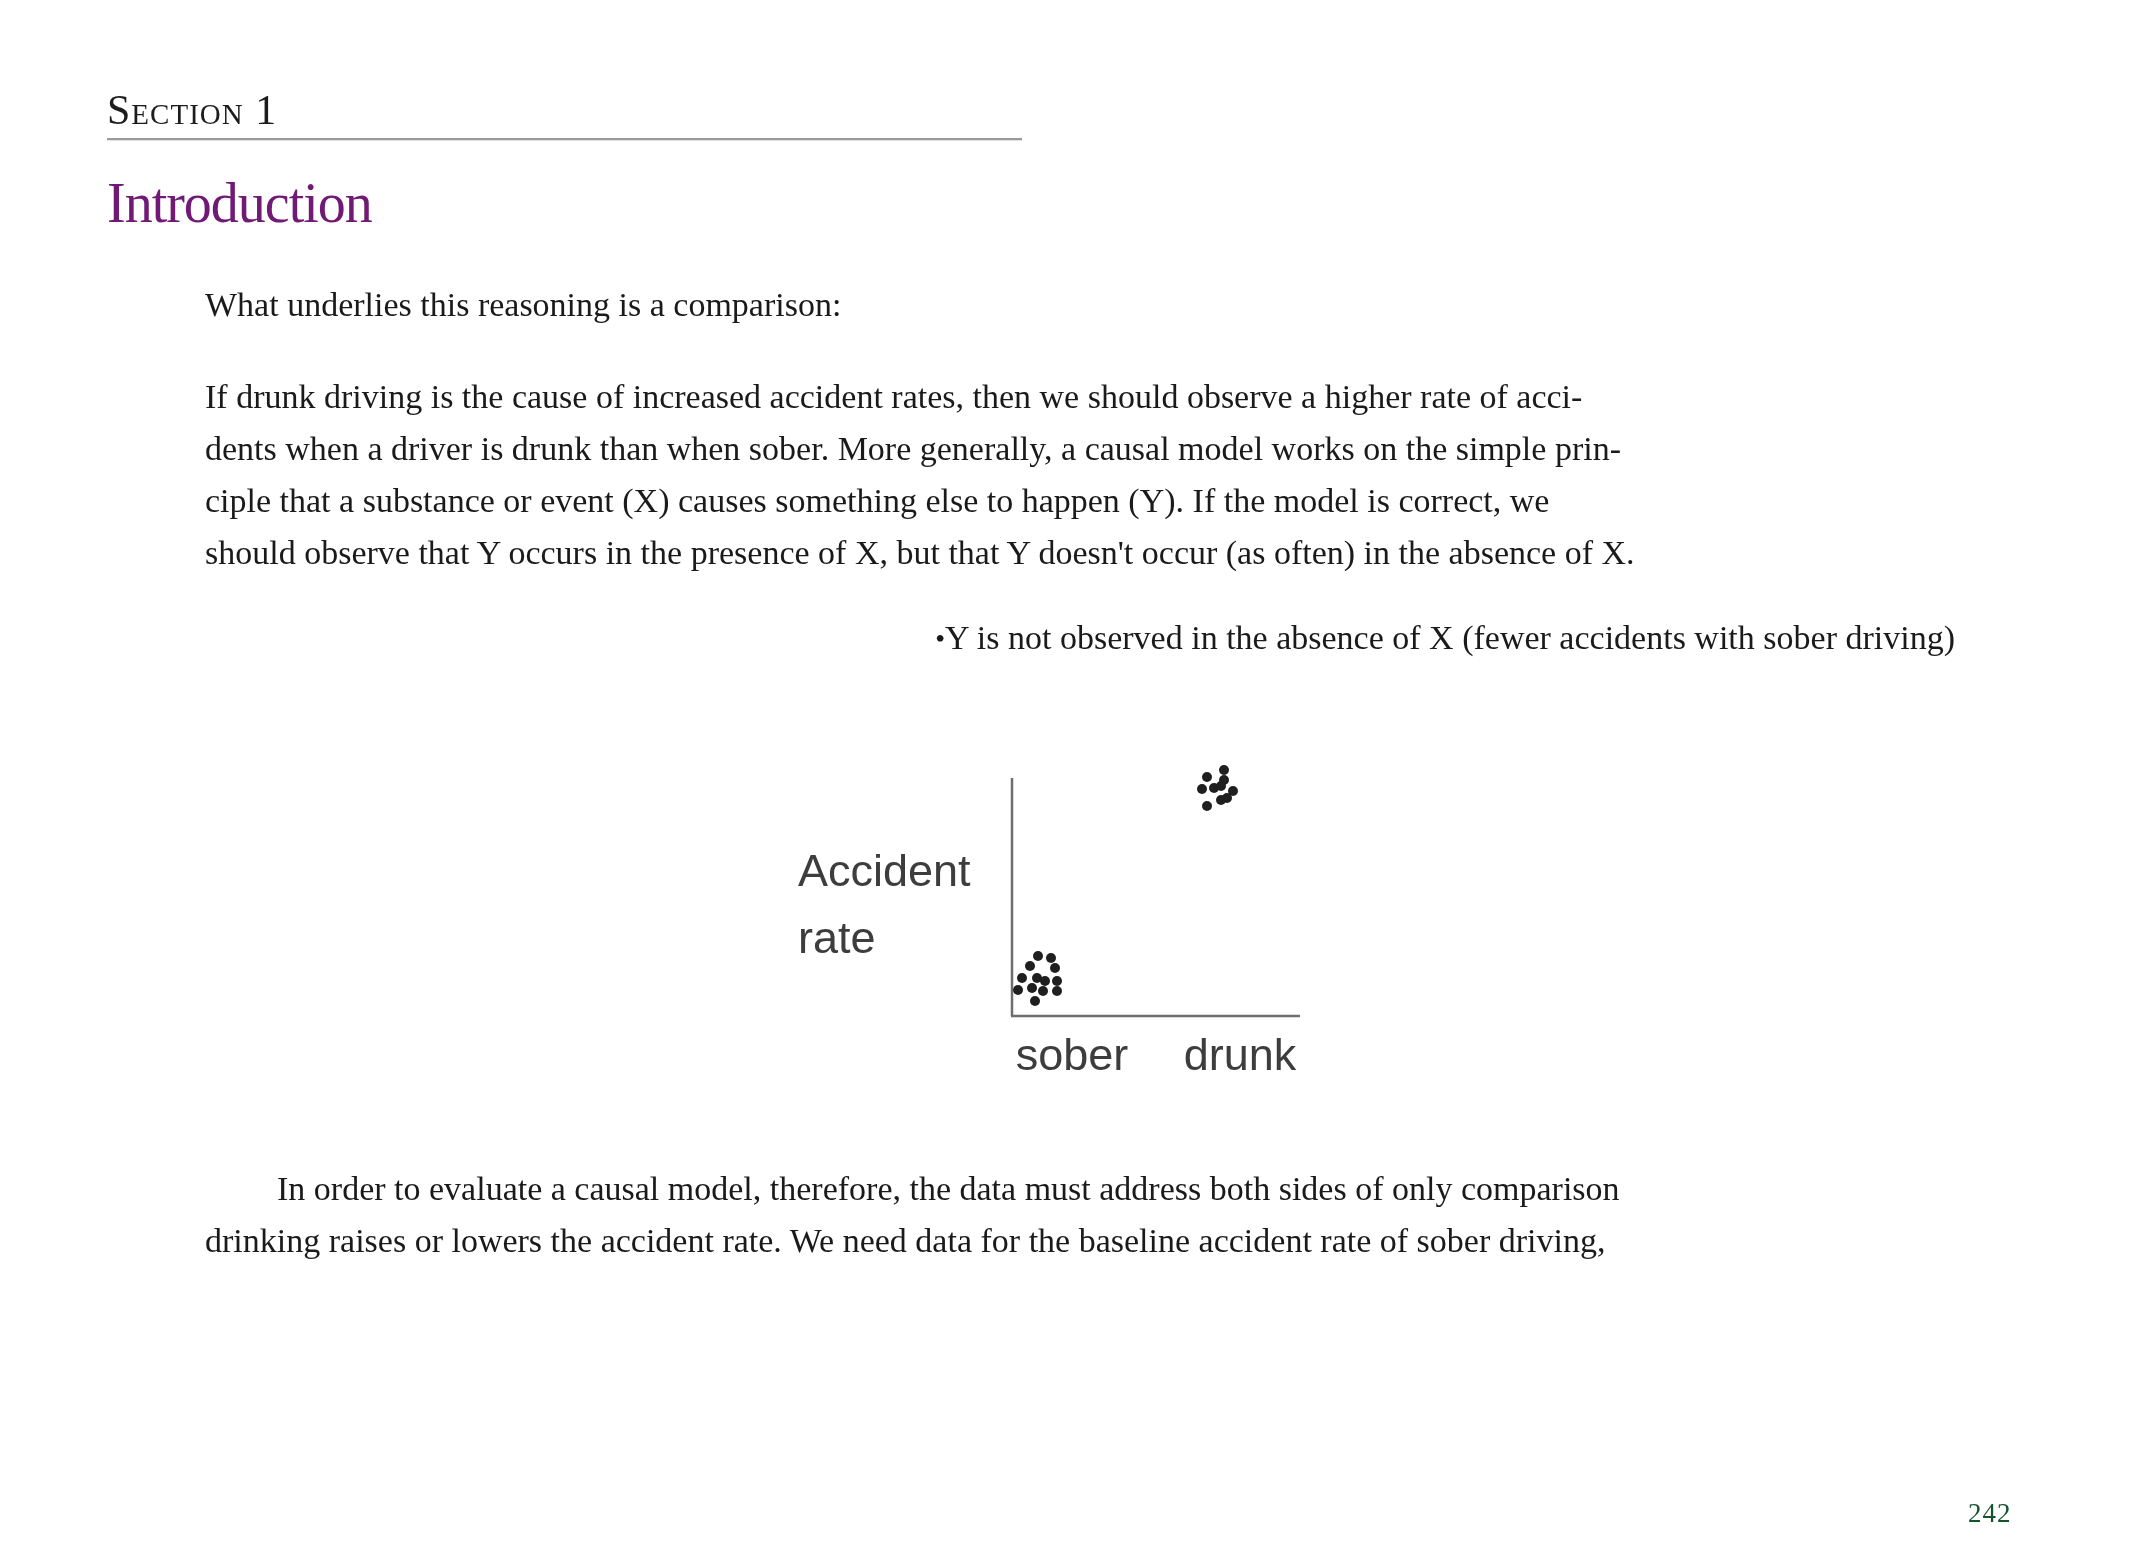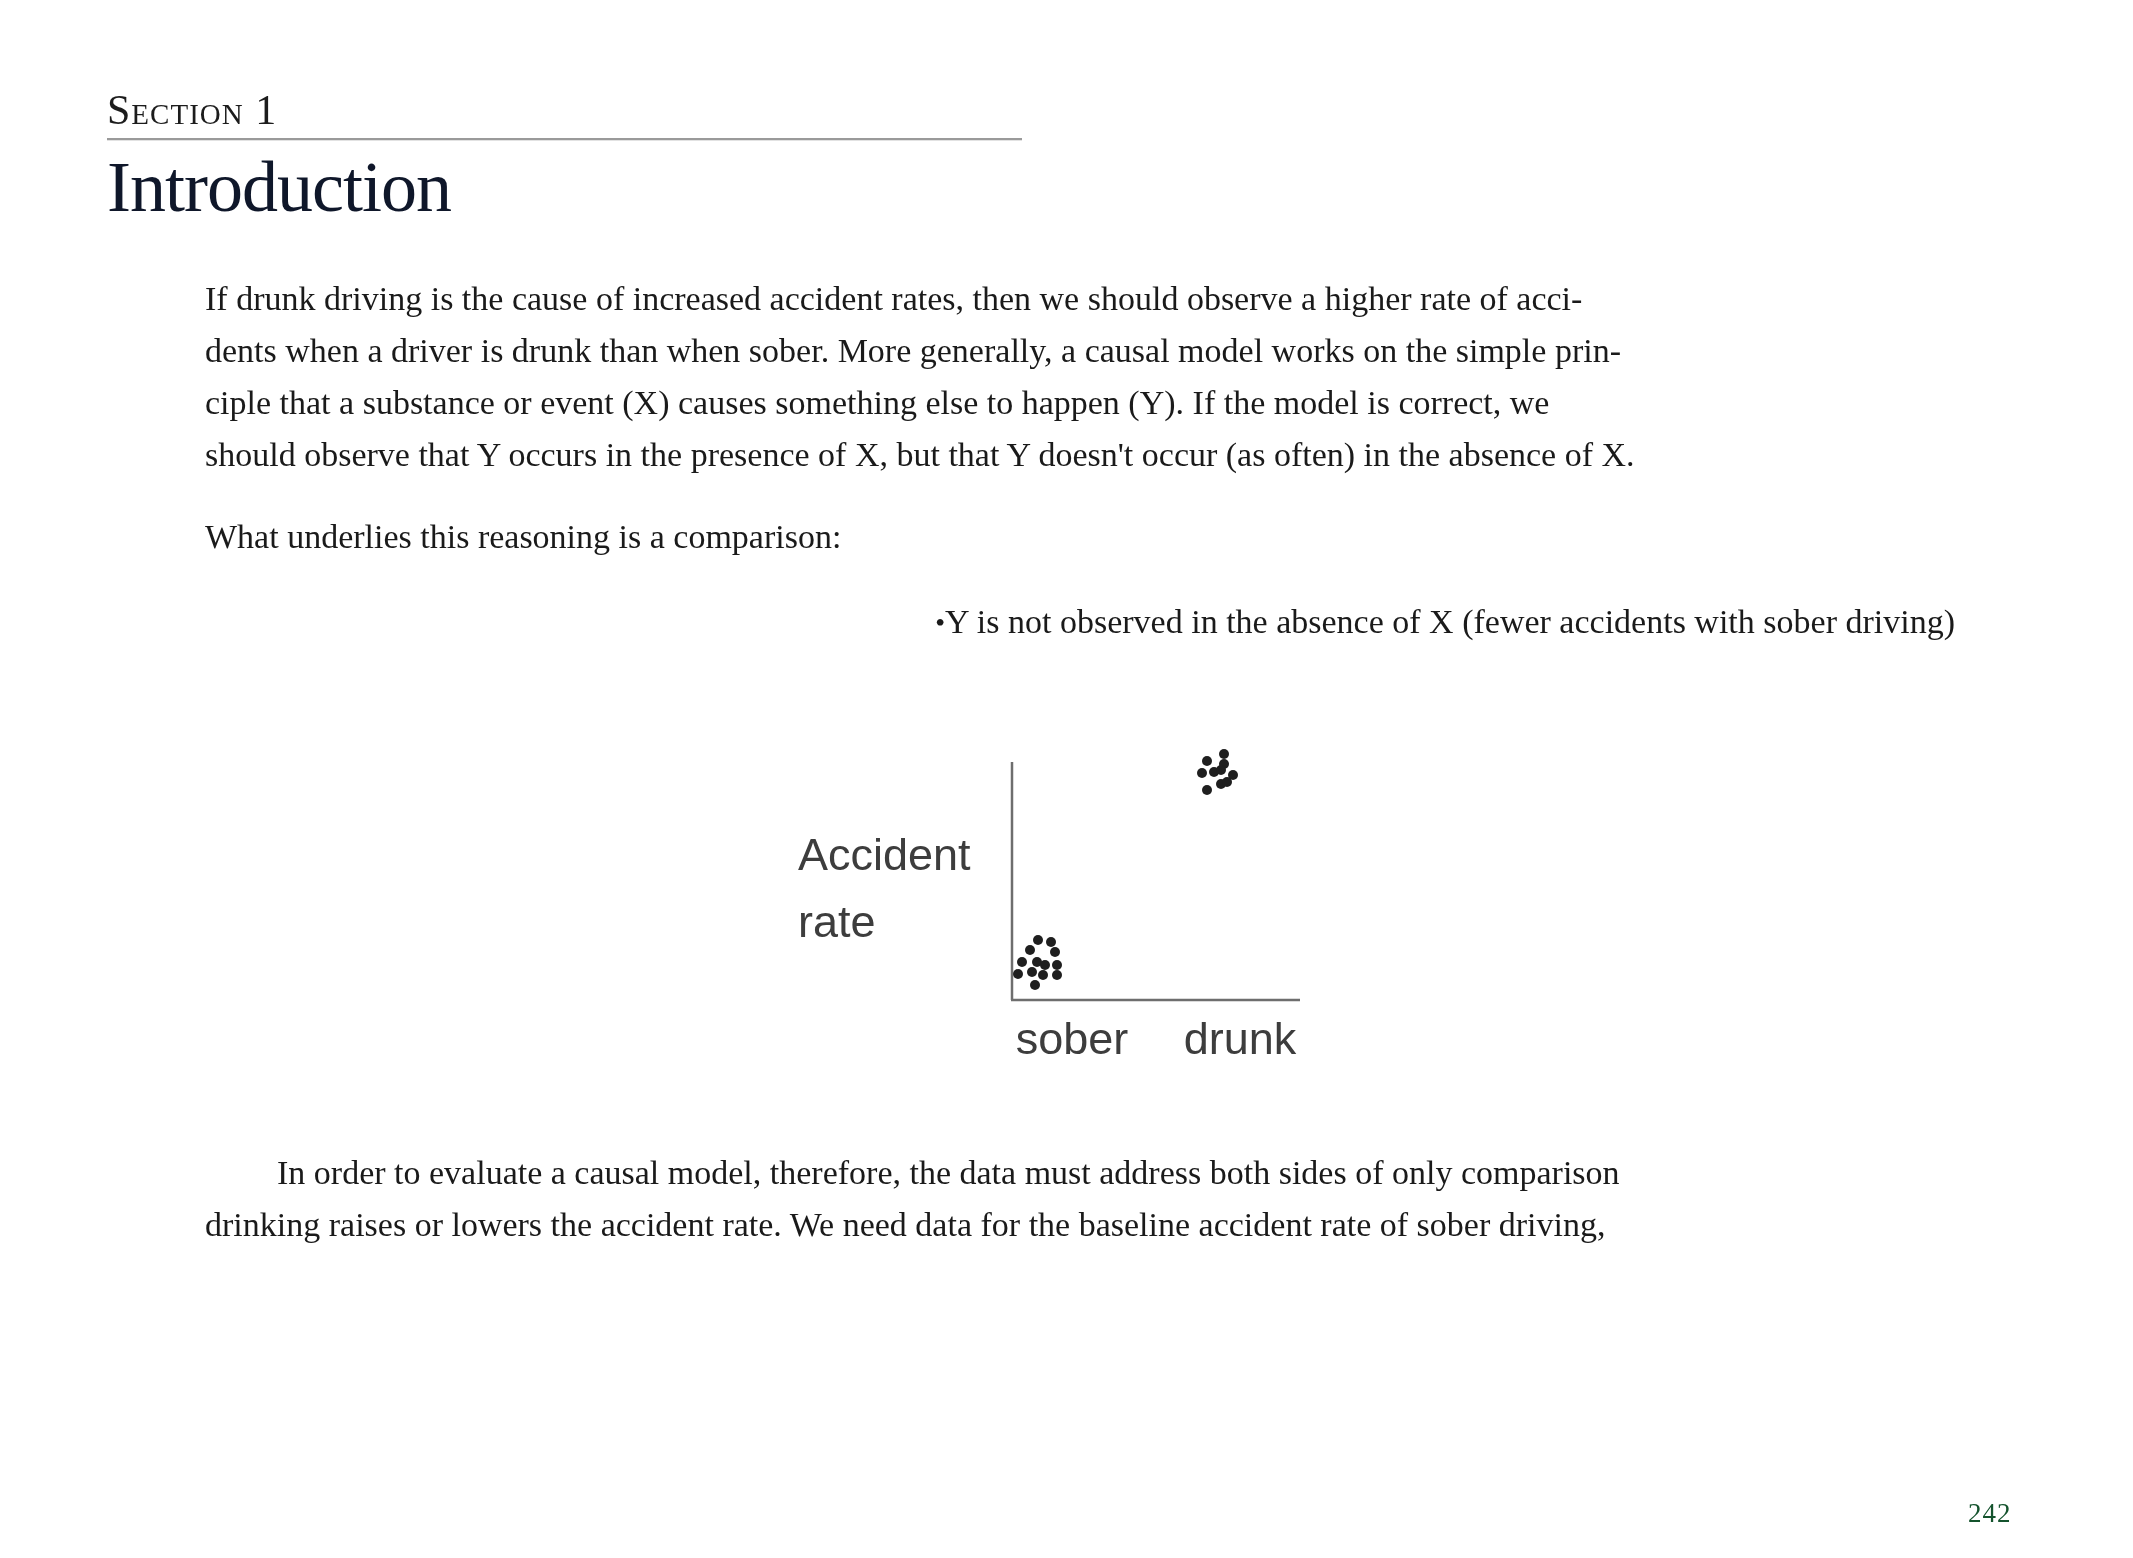--- a/index.html
+++ b/index.html
@@ -22,26 +22,26 @@
     color:#1c1c1c;
   }
   .rule{
     margin:10px 0 0 0;
     width:915px;height:0;
     border:0;
     border-top:2px solid #9a9a9a;
     border-bottom:1px solid #e2e2e2;
   }
   .doc-title{
-    margin:0 0 0 0;
-    font-size:72px;
+    margin:16px 0 0 0;
+    font-size:56px;
     line-height:92px;
     font-weight:400;
     letter-spacing:-1px;
-    color:#0f172a;
+    color:#701a75;
   }
   .body-col{
     margin-left:205px;
     width:1750px;
   }
   .para{margin:0;font-size:34px;line-height:52px;}
   .para .line{display:block;white-space:nowrap;}
   .p1{margin-top:40px;}
   .p2{margin-top:30px;}
   .bullets{list-style:none;margin:33px 0 0 0;padding:0;font-size:34px;line-height:52px;}
@@ -80,29 +80,29 @@
 <div class="page">
 
   <div class="header">
     <h2 class="section-label">Section 1</h2>
     <hr class="rule">
     <h1 class="doc-title">Introduction</h1>
   </div>
 
   <div class="body-col">
 
+    <p class="para p2">
+      <span class="line">What underlies this reasoning is a comparison:</span>
+    </p>
+
     <p class="para p1">
       <span class="line">If drunk driving is the cause of increased accident rates, then we should observe a higher rate of acci-</span>
       <span class="line">dents when a driver is drunk than when sober. More generally, a causal model works on the simple prin-</span>
       <span class="line">ciple that a substance or event (X) causes something else to happen (Y). If the model is correct, we</span>
       <span class="line">should observe that Y occurs in the presence of X, but that Y doesn't occur (as often) in the absence of X.</span>
-    </p>
-
-    <p class="para p2">
-      <span class="line">What underlies this reasoning is a comparison:</span>
     </p>
 
     <ul class="bullets">
       <li><span class="bullet-marker">•</span><span>Y is not observed in the absence of X (fewer accidents with sober driving)</span></li>
     </ul>
 
     <div class="figure">
       <svg width="560" height="350" viewBox="0 0 560 350" xmlns="http://www.w3.org/2000/svg">
         <text class="chart-label" x="18" y="138">Accident</text>
         <text class="chart-label" x="18" y="205">rate</text>

